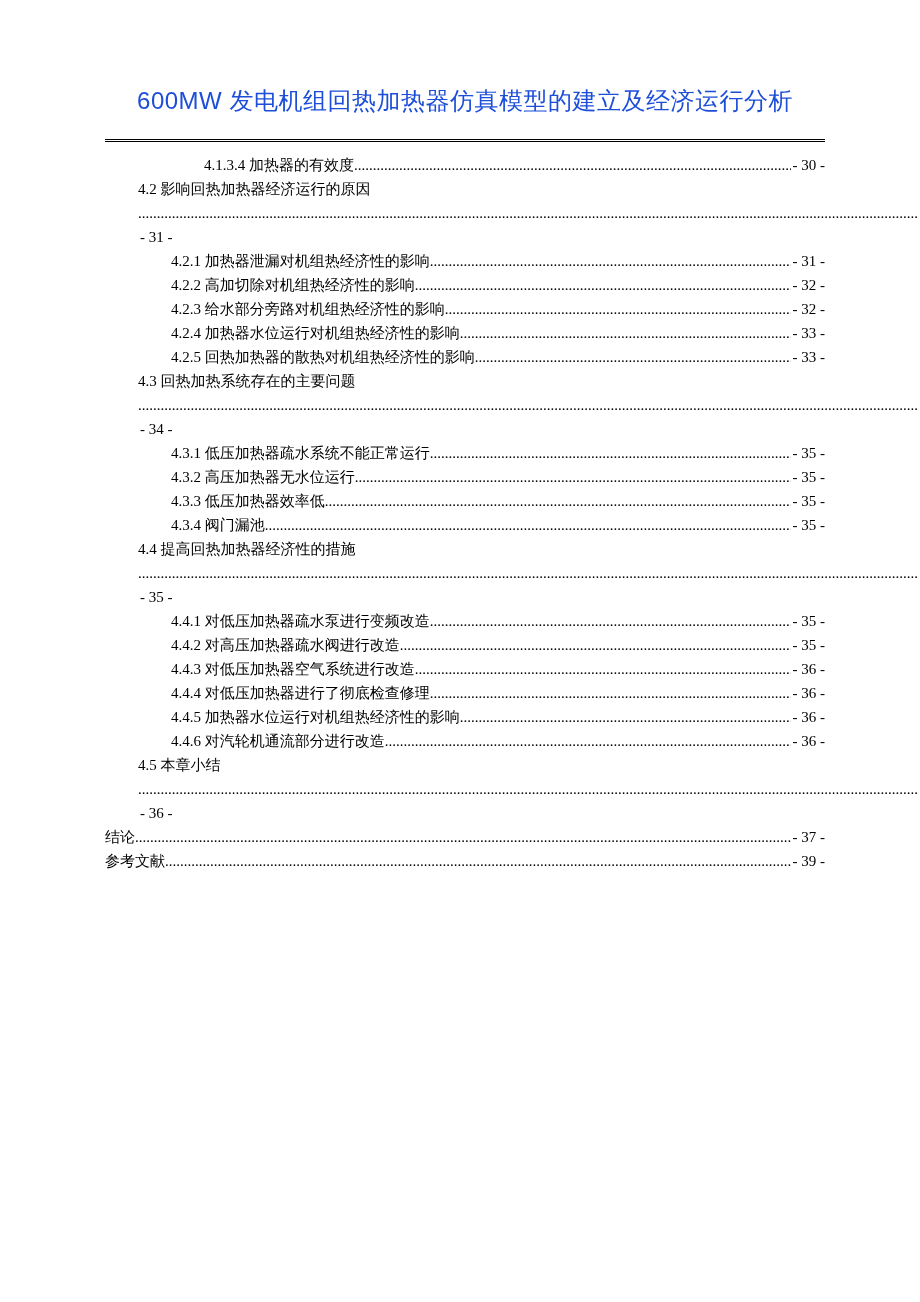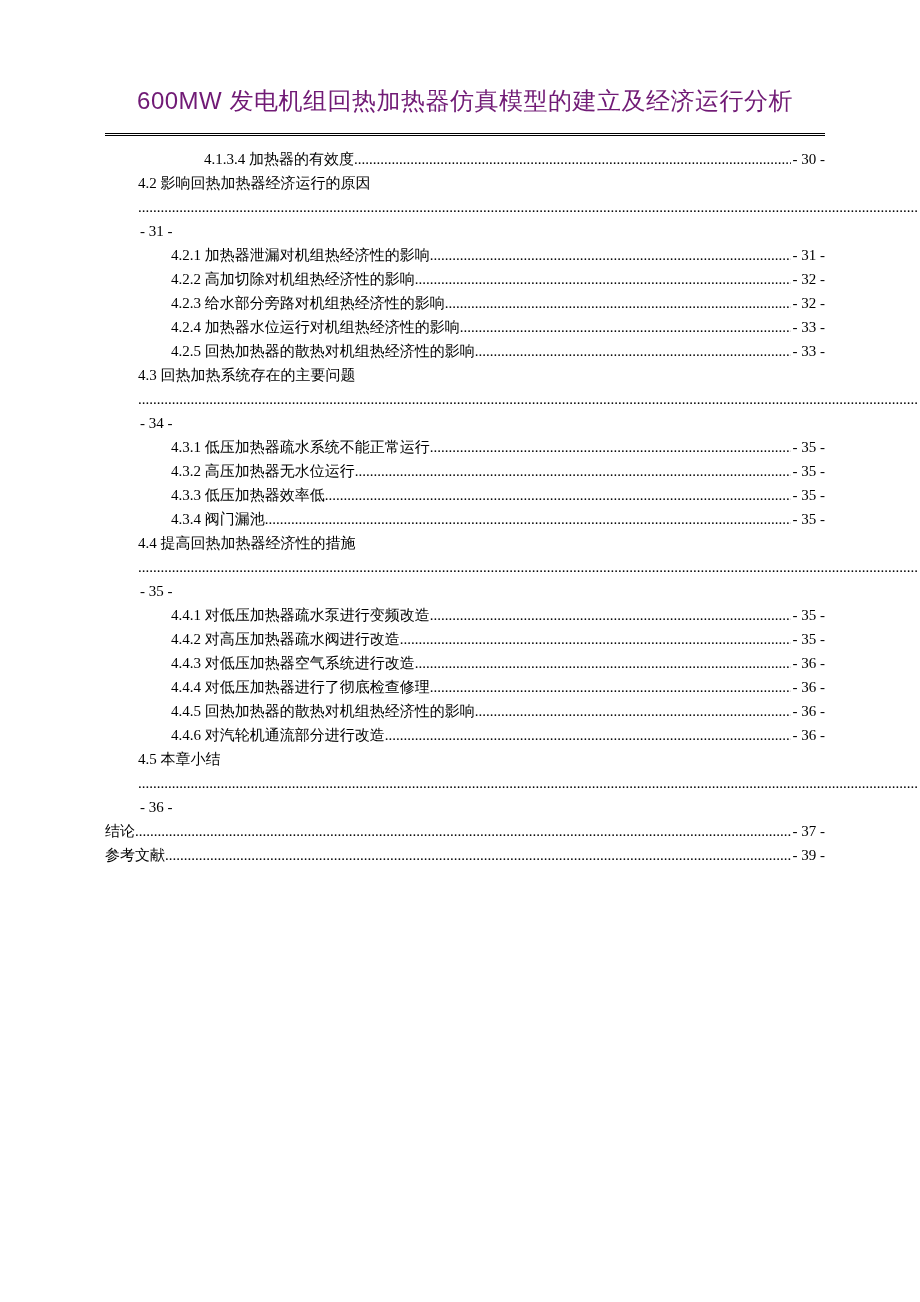--- a/index.html
+++ b/index.html
@@ -12,23 +12,23 @@
     .page {
       padding: 85px 95px 60px 105px;
       box-sizing: border-box;
       width: 920px;
     }
     .title {
       font-family: "Microsoft YaHei", "SimHei", "Arial", sans-serif;
       font-size: 24px;
       font-weight: 400;
       text-align: center;
-      margin-bottom: 16px;
+      margin-bottom: 22px;
       letter-spacing: 0.5px;
-      color: #701a75;
+      color: #1d4ed8;
     }
     .title-underline {
       height: 4px;
       background: repeating-linear-gradient(
         to bottom,
         #000 0, #000 1px,
         transparent 1px, transparent 2px,
         #000 2px, #000 3px,
         transparent 3px, transparent 4px
       );
@@ -158,21 +158,21 @@
         <span class="toc-label">4.4.3  对低压加热器空气系统进行改造</span>
         <span class="toc-dots"></span>
         <span class="toc-page">- 36 -</span>
       </div>
       <div class="toc-entry lvl-2">
         <span class="toc-label">4.4.4  对低压加热器进行了彻底检查修理</span>
         <span class="toc-dots"></span>
         <span class="toc-page">- 36 -</span>
       </div>
       <div class="toc-entry lvl-2">
-        <span class="toc-label">4.4.5  回热加热器的散热对机组热经济性的影响</span>
+        <span class="toc-label">4.4.5  加热器水位运行对机组热经济性的影响</span>
         <span class="toc-dots"></span>
         <span class="toc-page">- 36 -</span>
       </div>
       <div class="toc-entry lvl-2">
         <span class="toc-label">4.4.6  对汽轮机通流部分进行改造</span>
         <span class="toc-dots"></span>
         <span class="toc-page">- 36 -</span>
       </div>
       <div class="toc-entry lvl-1">
         <span class="toc-label">4.5  本章小结</span>

